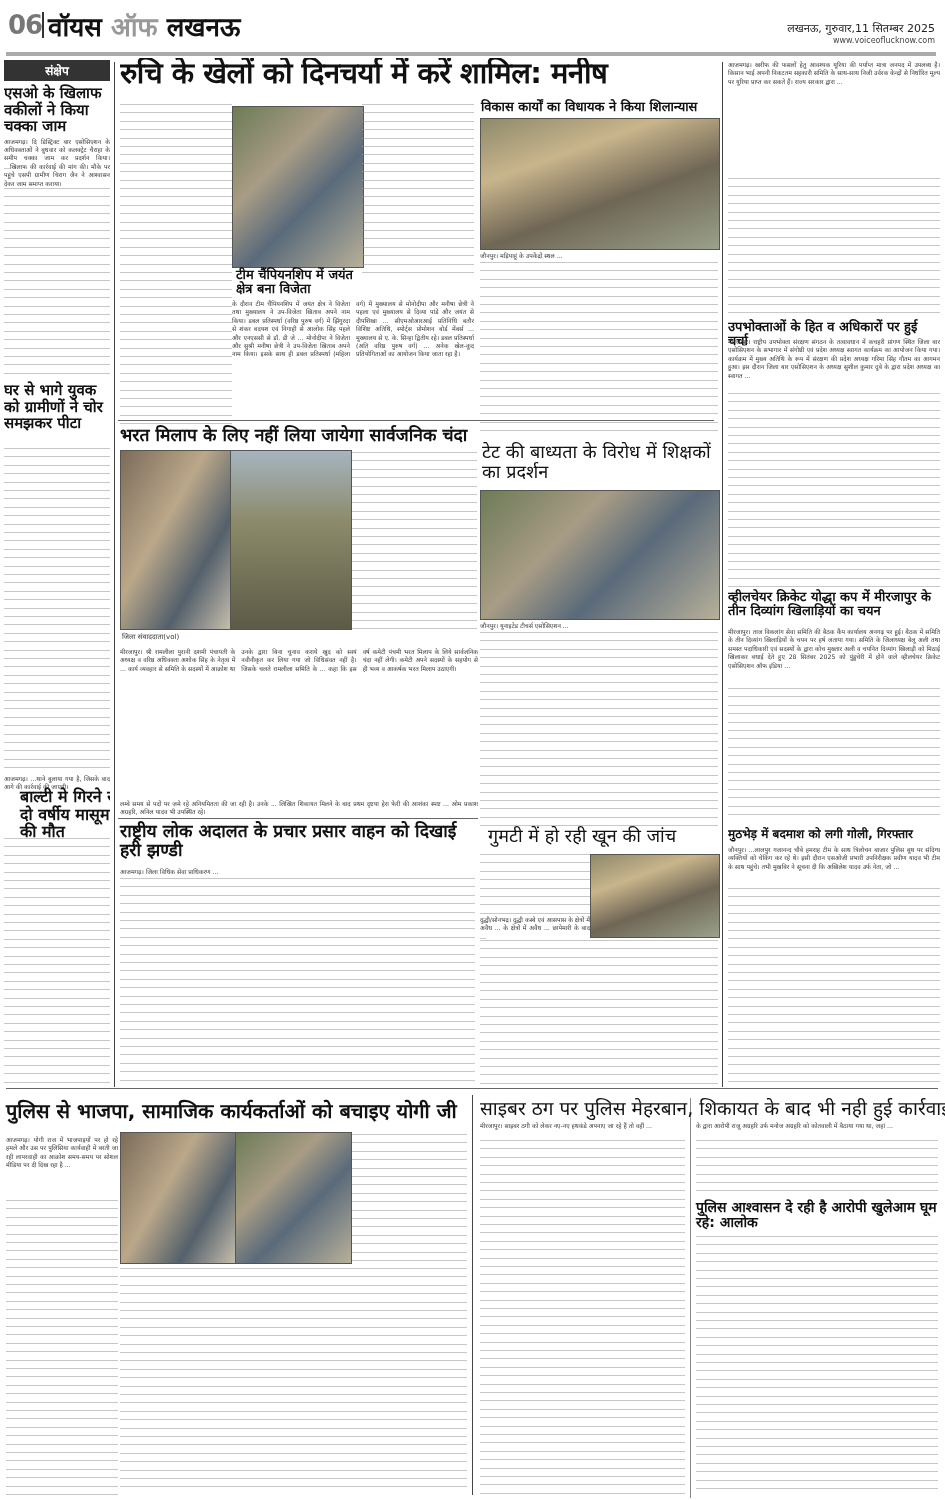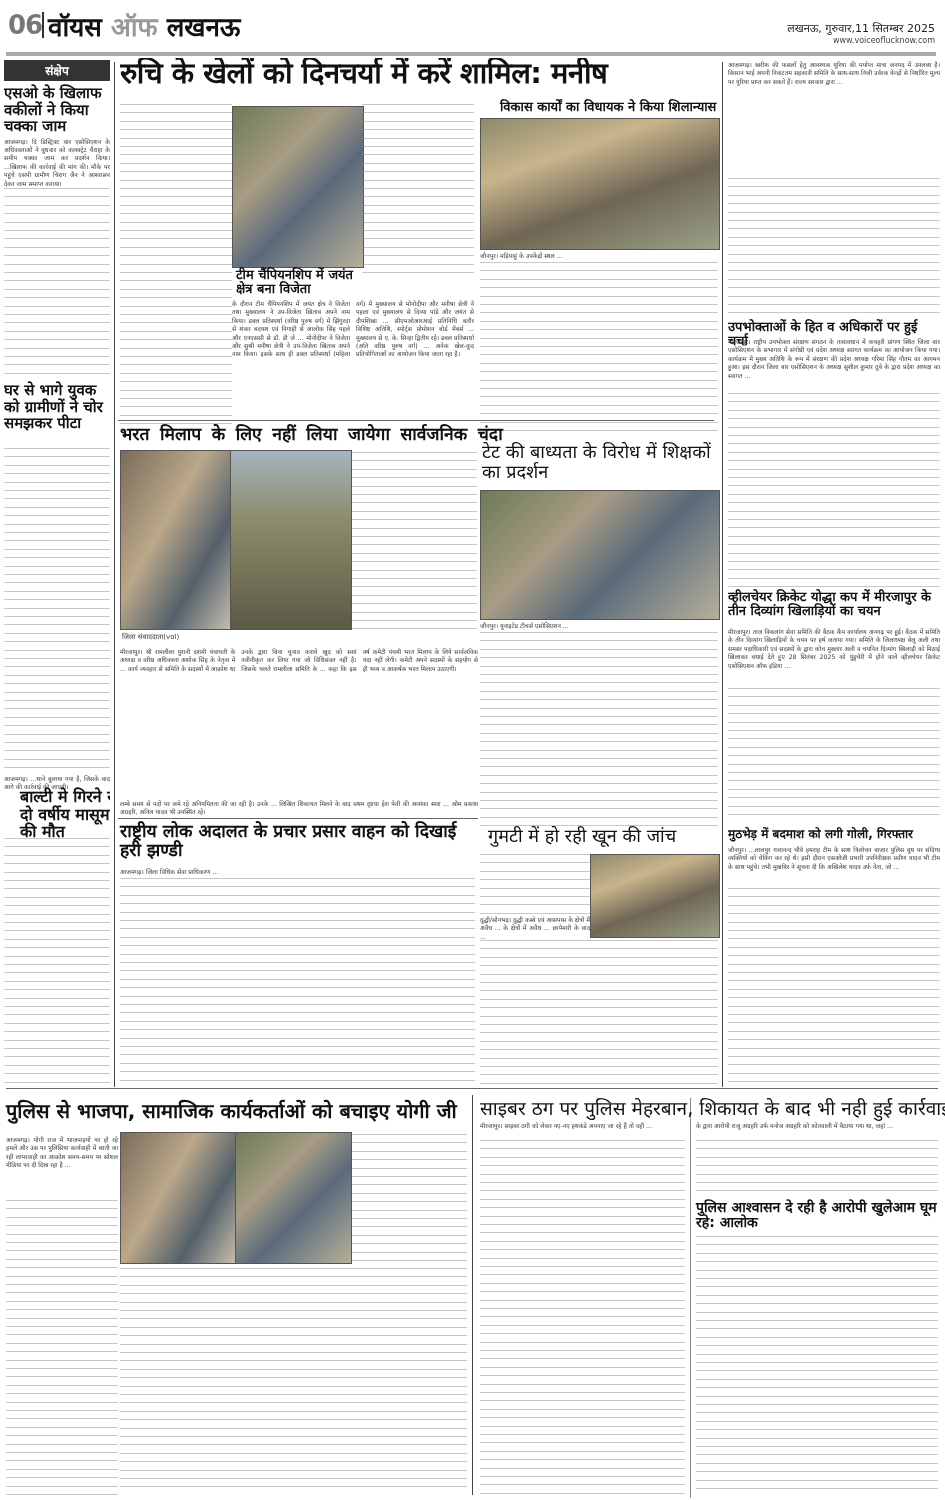--- a/index.html
+++ b/index.html
@@ -65,27 +65,27 @@
   <h1 class="hd" style="font-size:29px;letter-spacing:-0.5px;white-space:nowrap;">रुचि के खेलों को दिनचर्या में करें शामिल: मनीष</h1>
 </div>
 <div class="lines" style="left:120px;top:104px;width:112px;height:320px;"></div>
 <div class="photo" style="left:232px;top:106px;width:130px;height:160px;"></div>
 <div class="lines" style="left:362px;top:104px;width:112px;height:170px;"></div>
 <h3 class="hd abs" style="left:236px;top:268px;width:125px;font-size:13px;">टीम चैंपियनशिप में जयंत क्षेत्र बना विजेता</h3>
 <div class="col" style="left:232px;top:300px;width:242px;height:120px;">
   <p class="txt" style="column-count:2;column-gap:6px;">के दौरान टीम चैंपियनशिप में जयंत क्षेत्र ने विजेता तथा मुख्यालय ने उप-विजेता खिताब अपने नाम किया। डबल प्रतिस्पर्धा (वरिष्ठ पुरुष वर्ग) में झिंगुरदा से शंकर बदयश एवं निगाही से आलोक सिंह पहले और एनएससी से डॉ. डी जे ... मोनोदीपा ने विजेता और सुश्री मनीषा छेत्री ने उप-विजेता खिताब अपने नाम किया। इसके साथ ही डबल प्रतिस्पर्धा (महिला वर्ग) में मुख्यालय से मोनोदीपा और मनीषा छेत्री ने पहला एवं मुख्यालय से दिव्या पांडे और जयंत से दीपशिखा ... सीएमओआरआई प्रतिनिधि बतौर विशिष्ट अतिथि, स्पोर्ट्स प्रोमोशन बोर्ड मेंबर्स ... मुख्यालय से ए. के. सिन्हा द्वितीय रहे। डबल प्रतिस्पर्धा (अति वरिष्ठ पुरुष वर्ग) ... अनेक खेल-कूद प्रतियोगिताओं का आयोजन किया जाता रहा है।</p>
 </div>
 
-<h3 class="hd abs" style="left:500px;top:100px;width:238px;font-size:13px;white-space:nowrap;">विकास कार्यों का विधायक ने किया शिलान्यास</h3>
+<h3 class="hd abs" style="left:481px;top:100px;width:238px;font-size:13px;white-space:nowrap;">विकास कार्यों का विधायक ने किया शिलान्यास</h3>
 <div class="photo p2" style="left:480px;top:118px;width:238px;height:130px;"></div>
 <p class="txt abs" style="left:480px;top:252px;width:238px;">जौनपुर। मड़ियाहूं के उपकेंद्रों स्थल ...</p>
 <div class="lines" style="left:480px;top:262px;width:238px;height:175px;"></div>
 
 <div class="hline" style="left:118px;top:420px;width:596px;"></div>
-<h2 class="hd abs" style="left:120px;top:426px;width:360px;font-size:17.5px;white-space:nowrap;font-family:Liberation Mono, monospace;">भरत मिलाप के लिए नहीं लिया जायेगा सार्वजनिक चंदा</h2>
+<h2 class="hd abs" style="left:120px;top:426px;width:360px;font-size:17.5px;white-space:nowrap;">भरत मिलाप के लिए नहीं लिया जायेगा सार्वजनिक चंदा</h2>
 <div class="photo p3" style="left:120px;top:450px;width:110px;height:178px;"></div>
 <div class="photo p4" style="left:230px;top:450px;width:120px;height:178px;"></div>
 <div class="lines" style="left:352px;top:452px;width:125px;height:180px;"></div>
 <div class="caption abs" style="left:122px;top:632px;">जिला संवाददाता(vol)</div>
 <div class="col" style="left:120px;top:648px;width:358px;height:150px;">
   <p class="txt" style="column-count:3;column-gap:6px;">मीरजापुर। श्री रामलीला पुरानी दशमी पंचायती के अध्यक्ष व वरिष्ठ अधिवक्ता अशोक सिंह के नेतृत्व में ... कार्य व्यवहार से समिति के सदस्यों में आक्रोश था उनके द्वारा बिना चुनाव कराये खुद को स्वयं नवीनीकृत कर लिया गया जो विधिसंवत नहीं है। जिसके चलते रामलीला समिति के ... कहा कि इस वर्ष कमेटी पंचमी भरत मिलाप के लिये सार्वजनिक चंदा नहीं लेगी। कमेटी अपने सदस्यों के सहयोग से ही भव्य व आकर्षक भरत मिलाप उठाएगी।</p>
 </div>
 <div class="col" style="left:120px;top:800px;width:358px;height:18px;">
   <p class="txt">लम्बे समय से पदों पर जमे रहे अनियमितता की जा रही है। उनके ... लिखित शिकायत मिलने के बाद प्रथम दृष्टया हेरा फेरी की आशंका स्पष्ट ... ओम प्रकाश अग्रहरि, अनिल यादव भी उपस्थित रहे।</p>
 </div>

